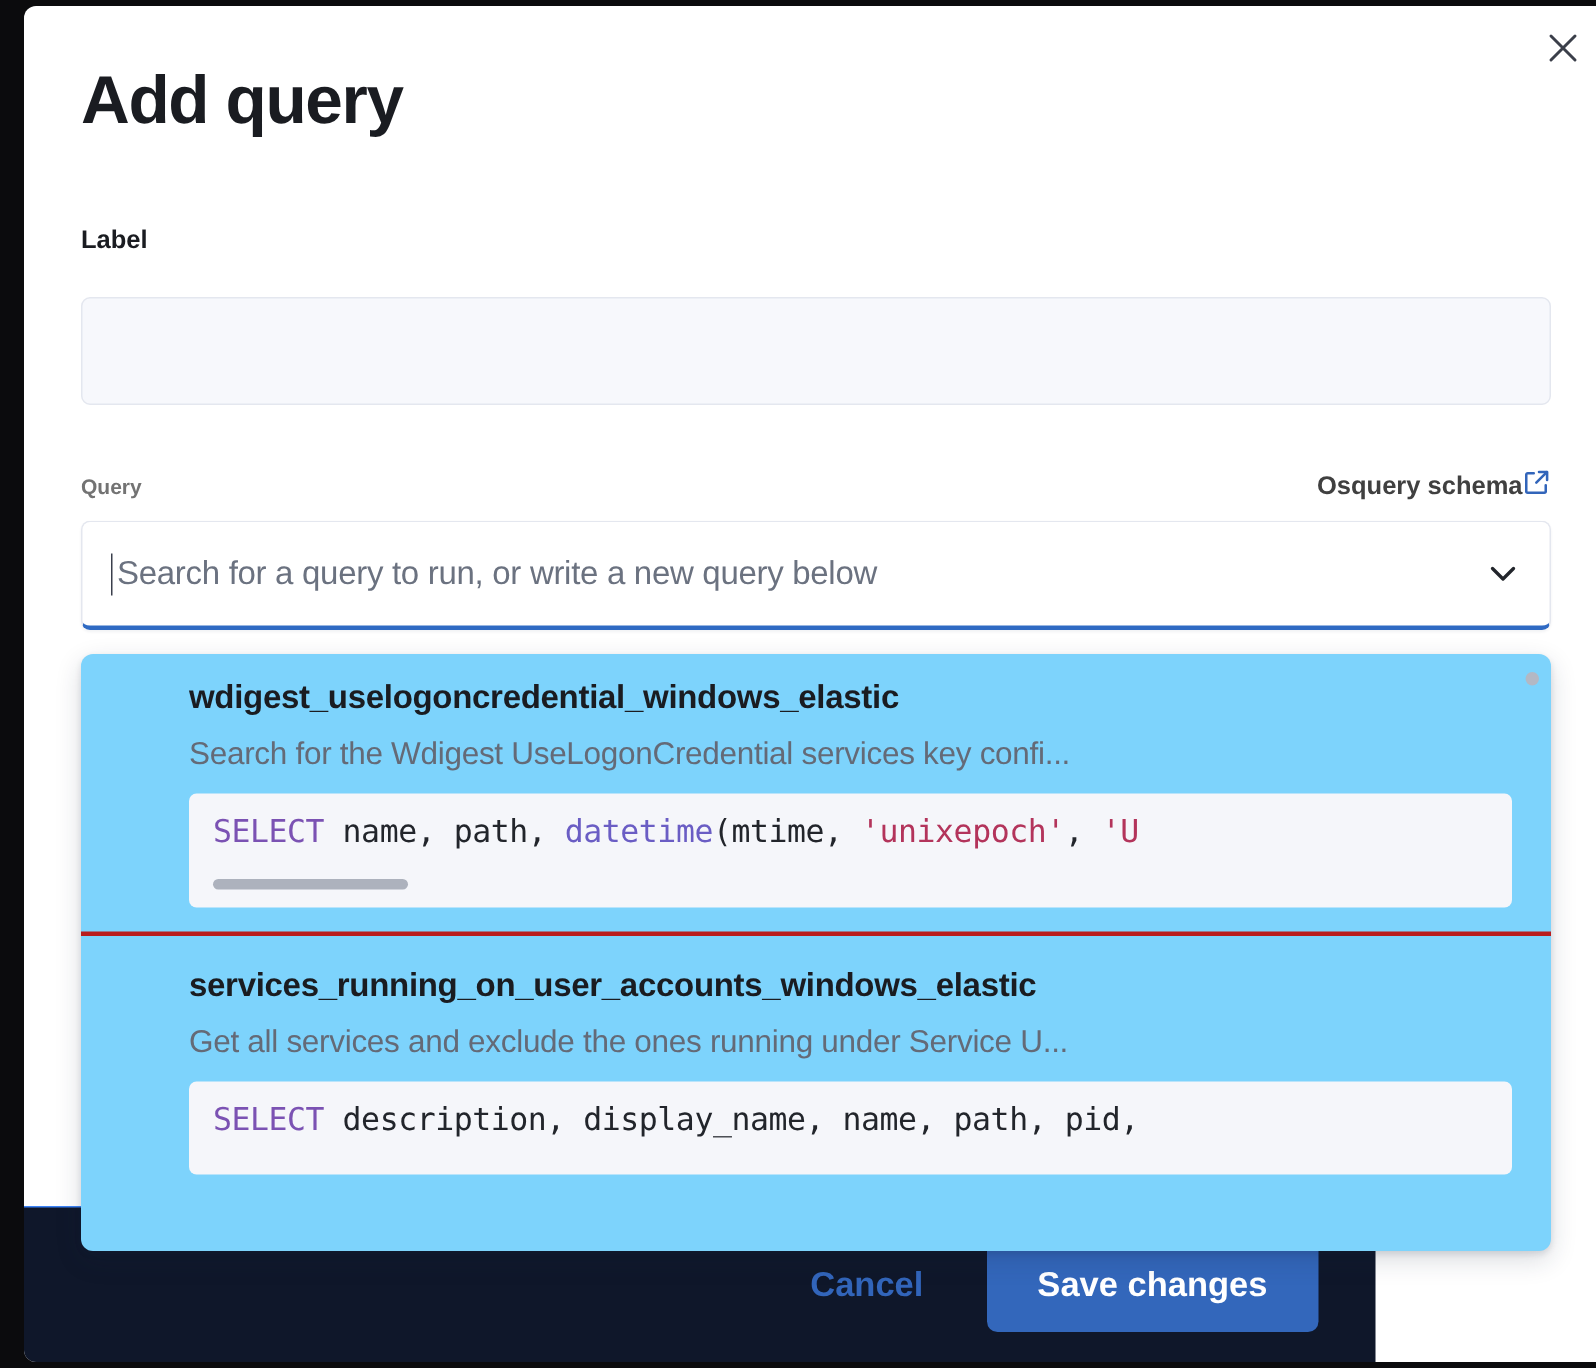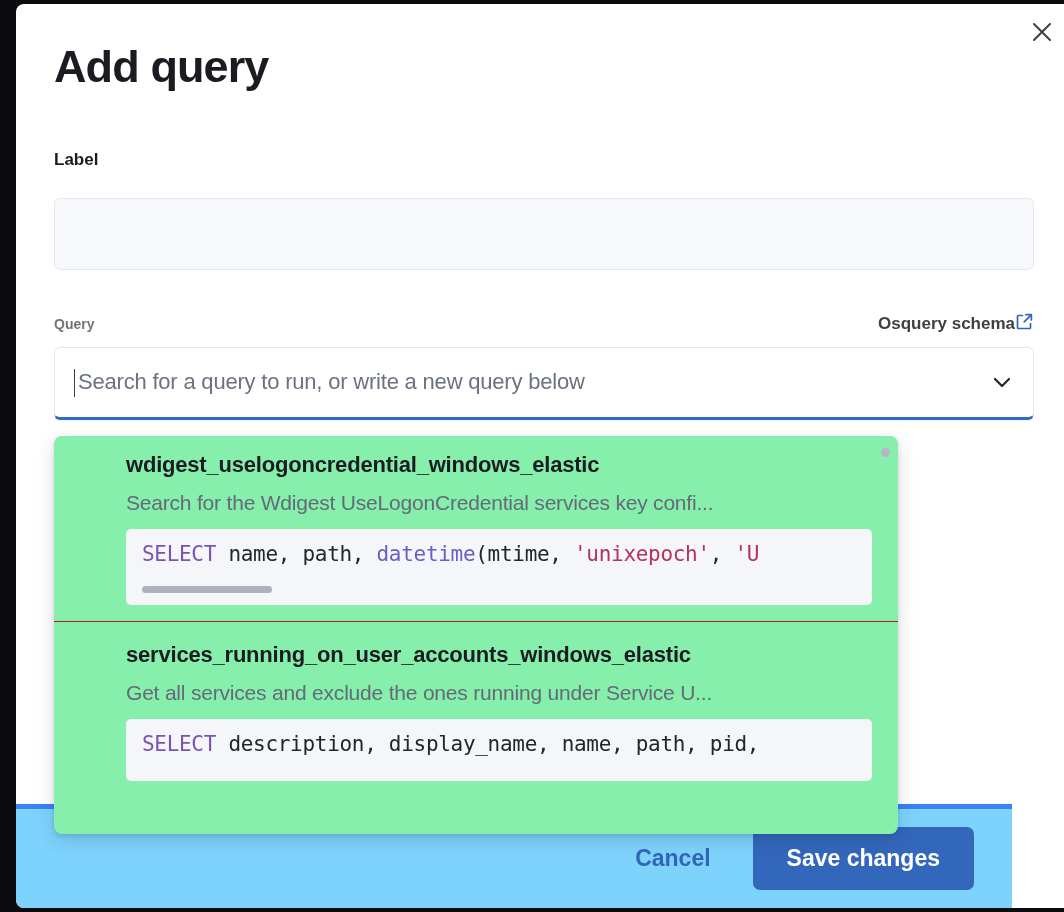--- a/index.html
+++ b/index.html
@@ -121,40 +121,40 @@
     margin-left: 3px;
     letter-spacing: -0.2px;
   }
   .chevron { display: flex; align-items: center; cursor: pointer; }
 
   
   .dropdown {
     position: absolute;
     left: 38px;
     top: 432px;
-    width: 844px;
+    width: 980px;
     height: 398px;
-    background: #86efac;
+    background: #7dd3fc;
     border-radius: 8px;
     box-shadow: 0 2px 4px rgba(25,35,60,0.12), 0 6px 18px rgba(25,35,60,0.16);
     overflow: hidden;
     z-index: 20;
   }
   .dropdown-scrolldot {
     position: absolute;
     right: 8px; top: 12px;
     width: 9px; height: 9px;
     border-radius: 50%;
     background: #b3b8c4;
   }
   .option {
     padding: 16px 26px 0 72px;
     position: relative;
   }
-  .option + .option { border-top: 1px solid #b91c1c; margin-top: 16px; padding-top: 20px; }
+  .option + .option { border-top: 3px solid #b91c1c; margin-top: 16px; padding-top: 20px; }
   .option-title {
     font-size: 22px;
     font-weight: 700;
     color: #1a1c21;
     letter-spacing: -0.2px;
   }
   .option-desc {
     font-size: 21px;
     color: #646a77;
     margin-top: 13px;
@@ -187,29 +187,29 @@
     left: 16px; bottom: 12px;
     width: 130px; height: 7px;
     border-radius: 4px;
     background: #adb2bd;
   }
 
   
   .modal-footer {
     position: absolute;
     left: 0; bottom: 0;
-    width: 996px;
+    width: 901px;
     height: 104px;
-    background: #7dd3fc;
+    background: #0f172a;
     display: flex;
     align-items: center;
     justify-content: flex-end;
     gap: 24px;
     padding: 0 38px;
-    border-top: 5px solid #3b82f6;
+    border-top: 1px solid #3b82f6;
   }
   .btn-cancel {
     font-size: 23px;
     font-weight: 600;
     color: #3265ba;
     background: none;
     border: none;
     cursor: pointer;
     padding: 12px 18px;
     font-family: "Liberation Sans", sans-serif;

